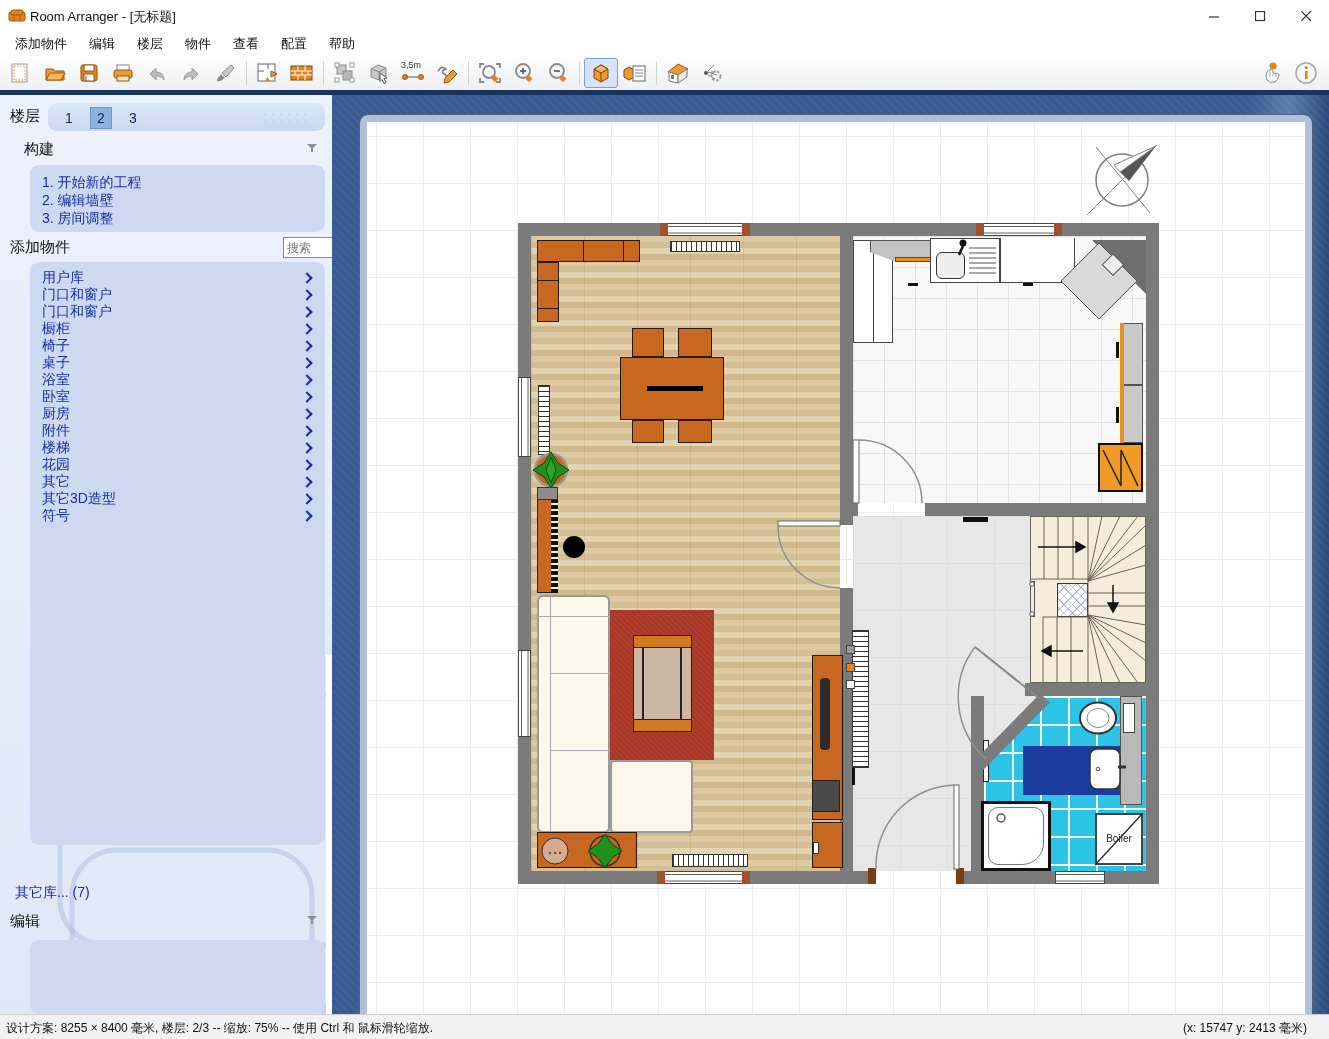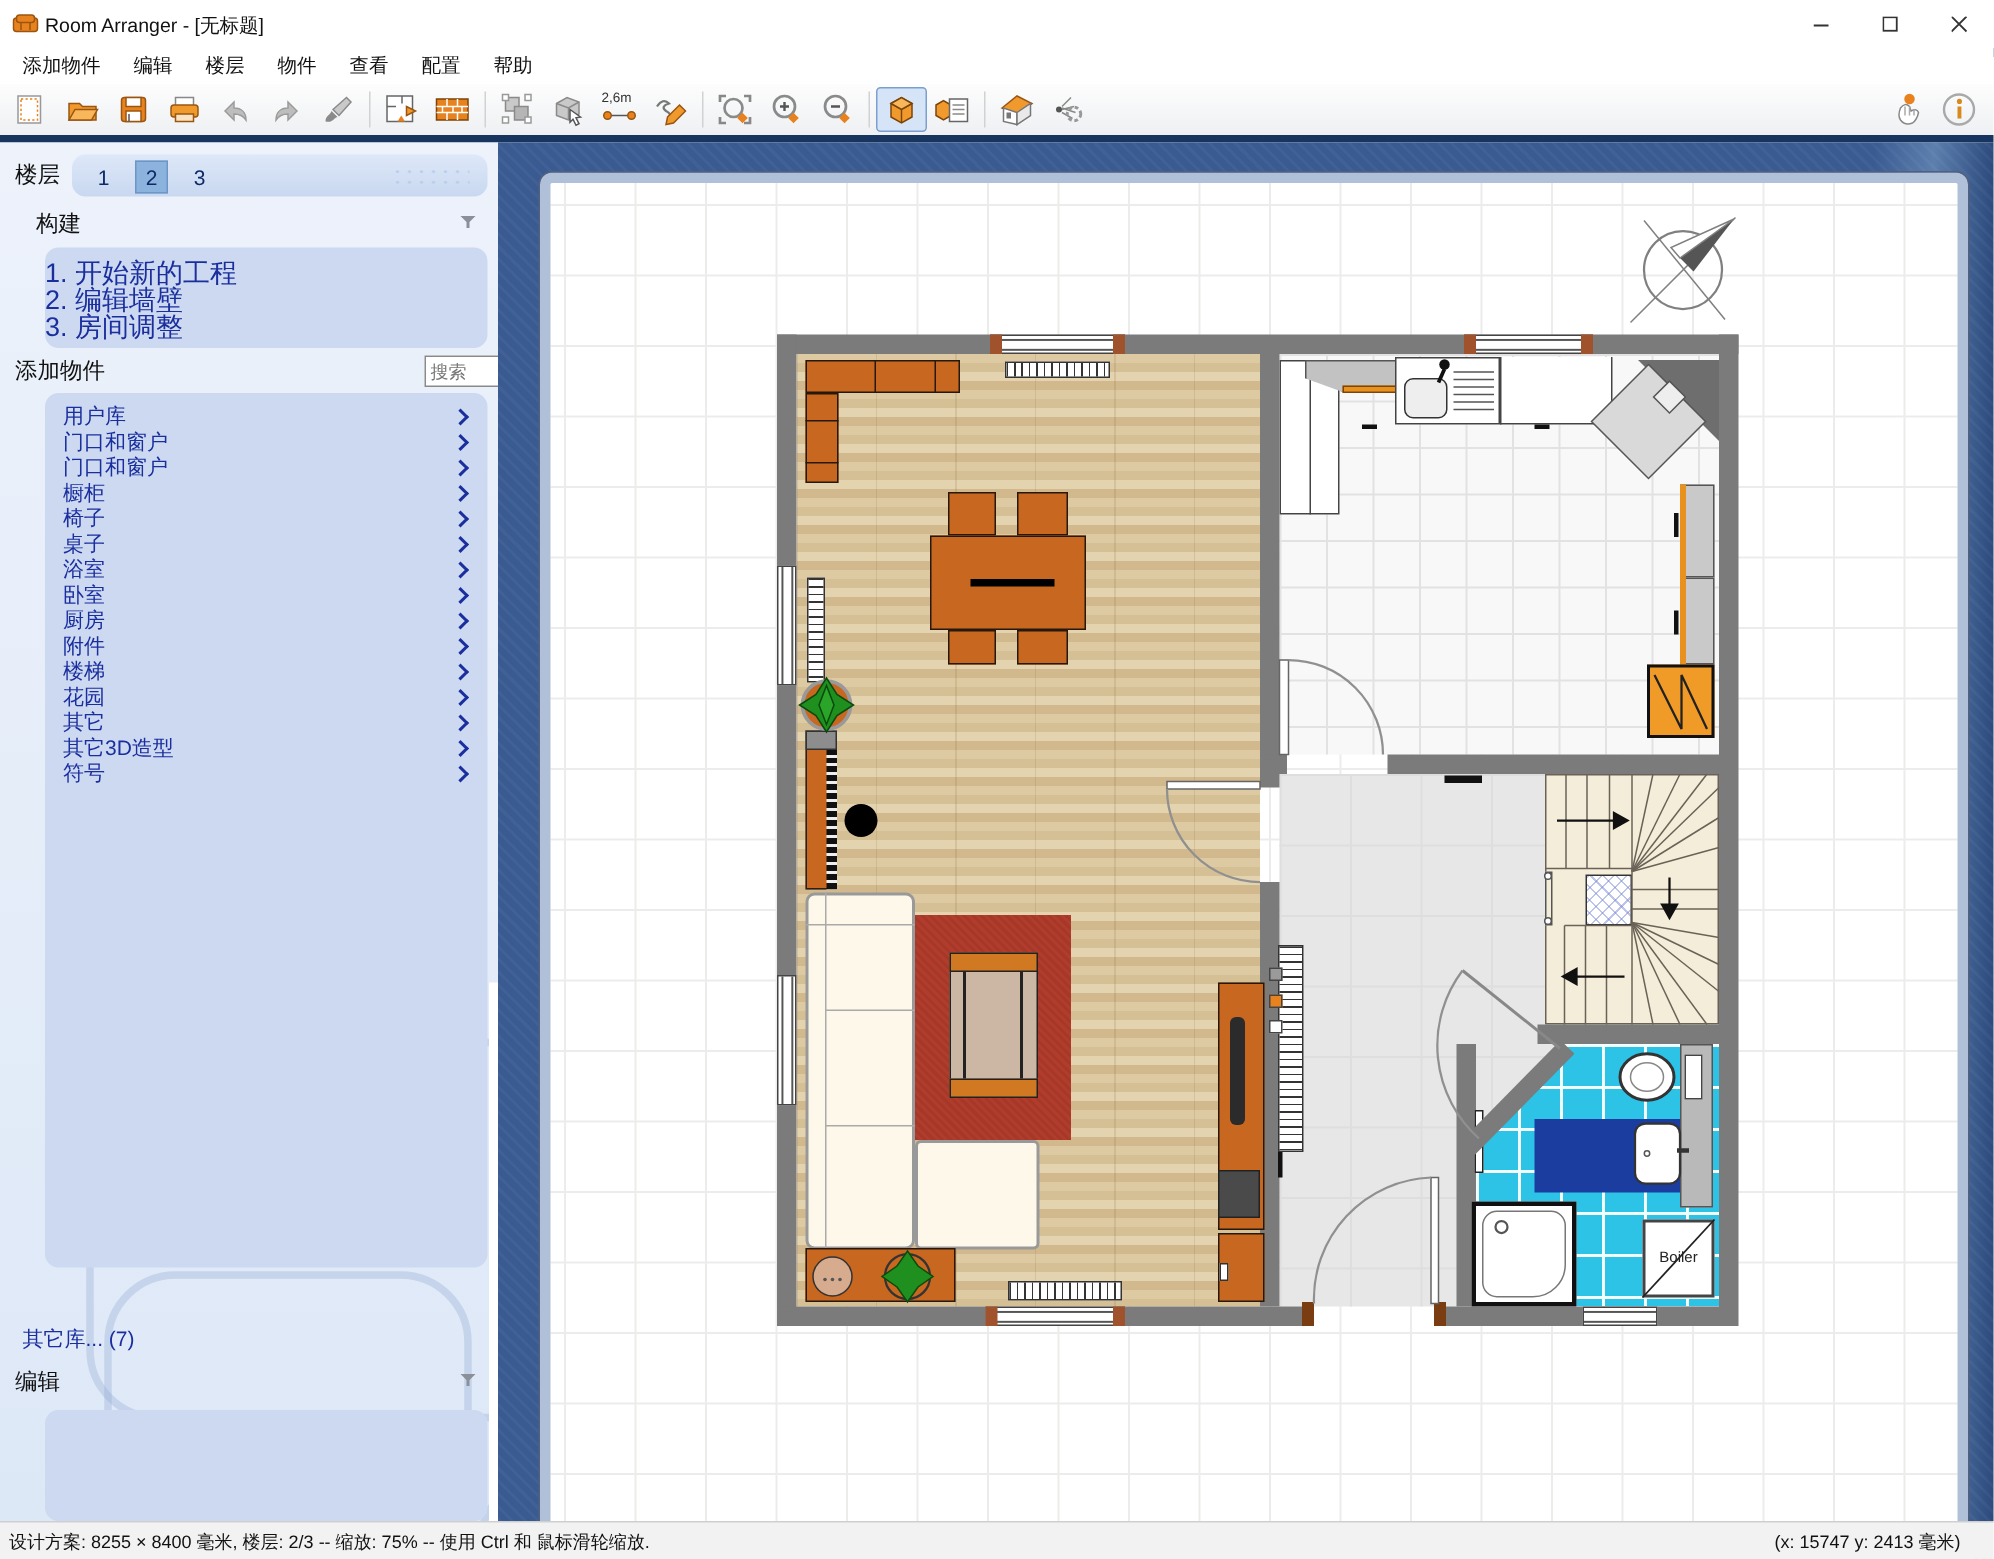--- a/index.html
+++ b/index.html
@@ -22,21 +22,21 @@
   #sidebar{left:0;top:95px;width:332px;height:919px;background:linear-gradient(#edf2fb,#dde8f7);overflow:hidden;}
   .panel{background:#ccd9f1;border-radius:9px;}
   .shead{font-size:15px;color:#111;}
   .funnel{position:absolute;right:14px;top:4px;}
   .navy{color:#1a2e9e;}
   .chip{min-width:20px;height:20px;line-height:20px;text-align:center;color:#0d2a66;font-size:14px;border:1px solid transparent;}
   .chip.sel{background:#8cb3de;border:1px solid #6d96c6;}
   .cat-row{display:flex;align-items:center;height:17px;padding:0 14px 0 12px;}
   .cat-label{font-size:14px;flex:1;}
   .chev{width:6px;height:6px;border-right:2px solid #1a2e9e;border-top:2px solid #1a2e9e;transform:rotate(45deg);}
-  .build-row{font-size:18px;height:18px;line-height:18px;padding-left:0;}
+  .build-row{font-size:14px;height:18px;line-height:18px;padding-left:12px;}
   #search-box{position:absolute;right:5px;top:1px;width:78px;height:17px;border:1px solid #8a8a8a;background:#fff;font-size:12px;color:#888;padding:1px 3px;font-family:inherit;}
   .dotgrid{position:absolute;right:12px;top:8px;width:52px;height:14px;
     background-image:radial-gradient(#b9cdeb 1px,transparent 1.2px);background-size:8px 7px;}
   
   #canvas{left:332px;top:95px;width:997px;height:919px;overflow:hidden;
     background:linear-gradient(90deg,#3a5b92 0%,#3a5b92 92%,#5c7fae 96%,#2c4a7d 100%);}
   #canvas:before{content:"";position:absolute;inset:0;
     background:repeating-linear-gradient(45deg,rgba(255,255,255,.035) 0 2px,transparent 2px 6px);}
   #page{left:28px;top:20px;width:938px;height:902px;background:#fff;border:7px solid #b0c0d8;outline:1px solid #51617d;border-radius:8px;
     background-image:linear-gradient(#ececec 1px,transparent 1px),linear-gradient(90deg,#ececeb 1px,transparent 1px);
@@ -187,21 +187,21 @@
       </svg>
     </span>
   <span class="tbtn">
       <svg width="24" height="24">
         <path d="M4,8 l7,-4 8,3 0,8 -7,4 -8,-3 z" fill="#c9c9c9" stroke="#8a8a8a"></path>
         <path d="M4,8 l8,3 7,-4 M12,11 l0,8" stroke="#8a8a8a" fill="none"></path>
         <path d="M13,12 l7,5 -3,0.5 2,4 -2,1 -2,-4 -2,2 z" fill="#fff" stroke="#555"></path>
       </svg>
     </span>
   <span class="tbtn" style="position:relative">
-      <span class="mlabel">2,6m</span>
+      <span class="mlabel">3,5m</span>
       <svg width="24" height="24">
         <line x1="3" y1="16" x2="21" y2="16" stroke="#555"></line>
         <circle cx="4" cy="16" r="2.5" fill="#e8821e" stroke="#9a5510"></circle>
         <circle cx="20" cy="16" r="2.5" fill="#e8821e" stroke="#9a5510"></circle>
       </svg>
     </span>
   <span class="tbtn">
       <svg width="24" height="24">
         <path d="M3,10 q4,-6 8,-2 q-6,2 -2,5 q4,2 2,4" fill="none" stroke="#777" stroke-width="1.5"></path>
         <path d="M10,17 l8,-8 4,4 -8,8 -5,1 z" fill="#f09a2d" stroke="#9a5510"></path>

